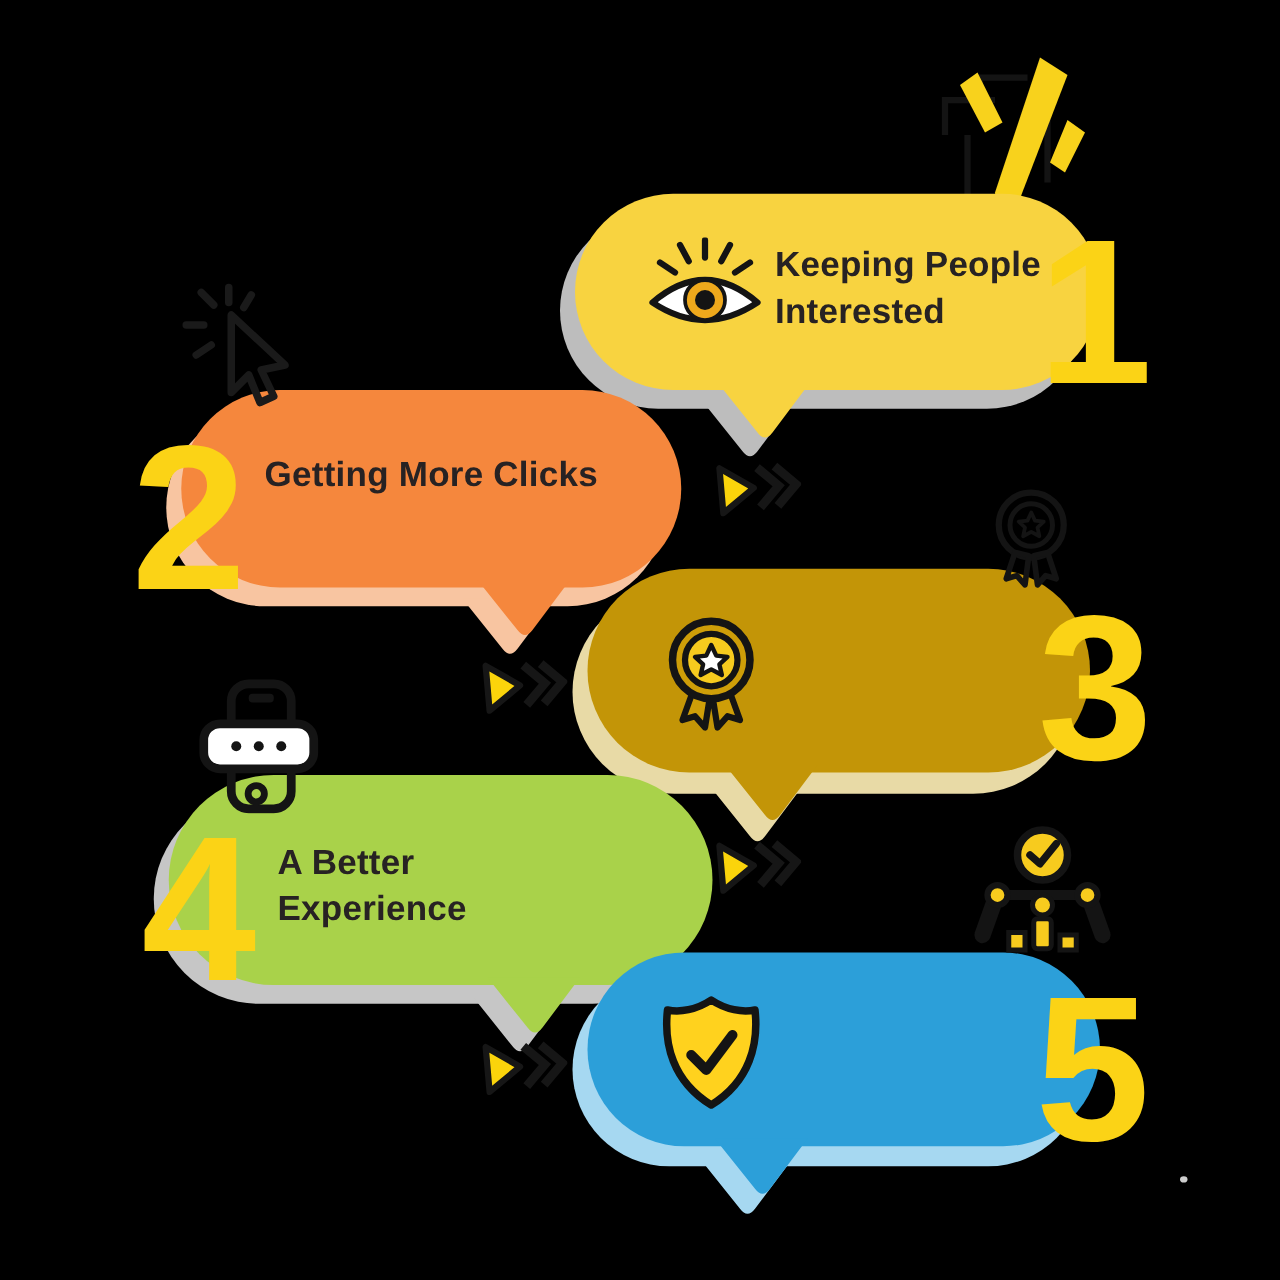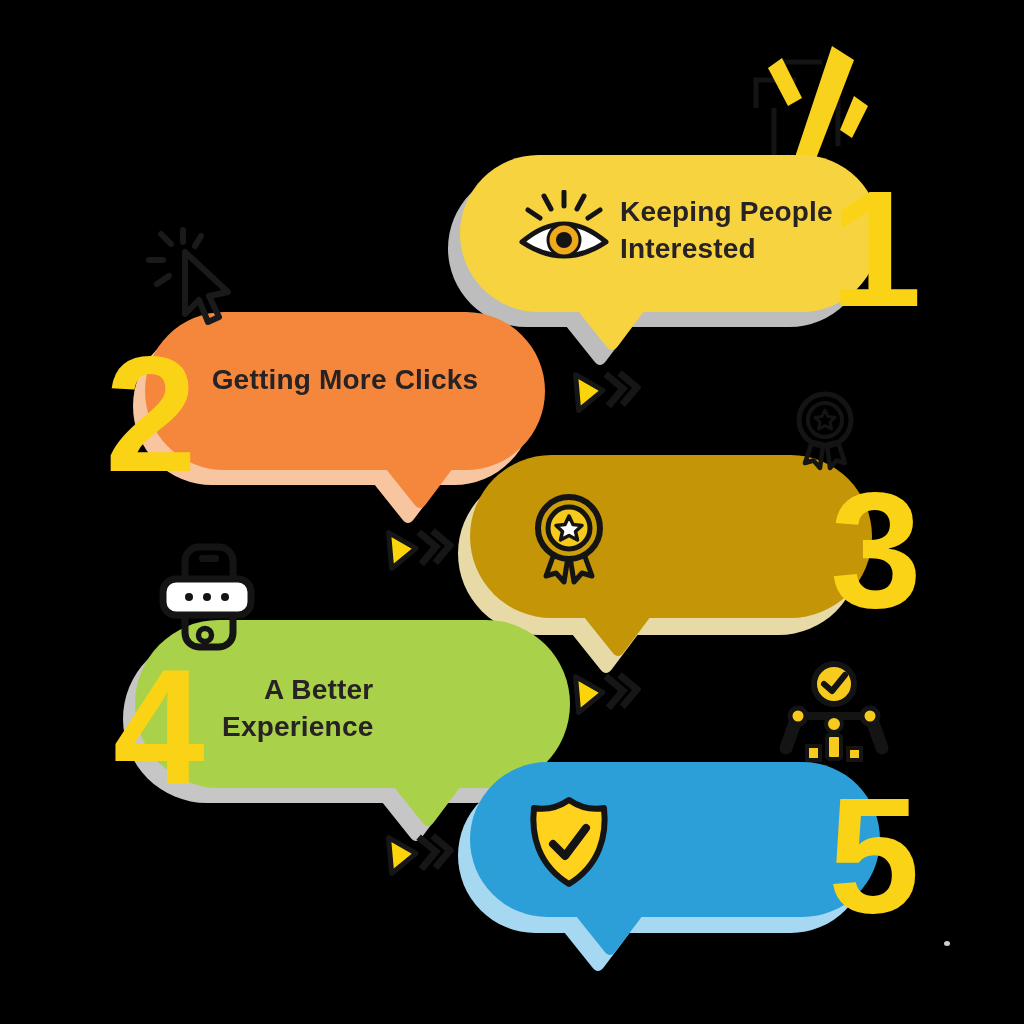--- a/index.html
+++ b/index.html
@@ -37,21 +37,21 @@
   .t3{left:572px;top:612px;}
   .t3s{left:560px;top:629px;}
   .n3{left:786px;top:468px;}
   .l3{left:620px;top:500px;}
   
   .b4{left:135px;top:620px;width:435px;height:168px;background:#A9D24A;}
   .b4s{left:123px;top:635px;width:435px;height:168px;background:#C6C6C6;}
   .t4{left:382px;top:782px;}
   .t4s{left:370px;top:797px;}
   .n4{left:69px;top:645px;}
-  .l4{left:222px;top:672px;text-align:right;}
+  .l4{left:222px;top:672px;}
   
   .b5{left:470px;top:762px;width:410px;height:155px;background:#2C9FD9;}
   .b5s{left:458px;top:778px;width:410px;height:155px;background:#A6D8F1;}
   .t5{left:564px;top:911px;}
   .t5s{left:552px;top:927px;}
   .n5{left:784px;top:773px;}
   .l5{left:620px;top:808px;}
   .dot{position:absolute;left:944px;top:941px;width:6px;height:5px;background:#cdcdcd;
        border-radius:50%;z-index:5;}
 </style>

